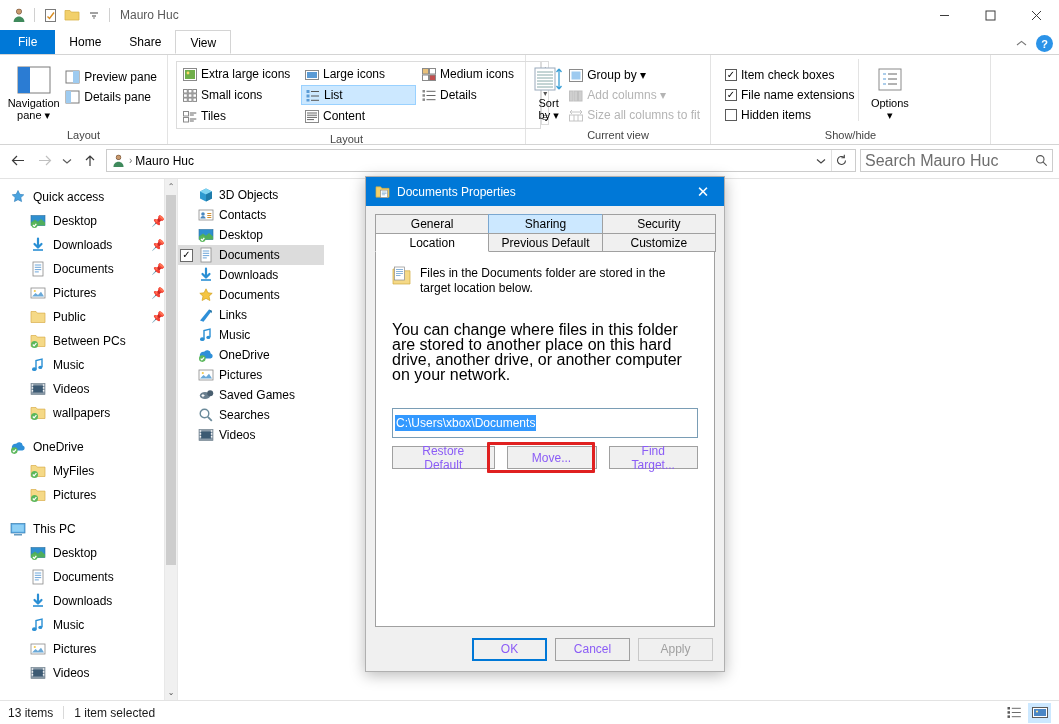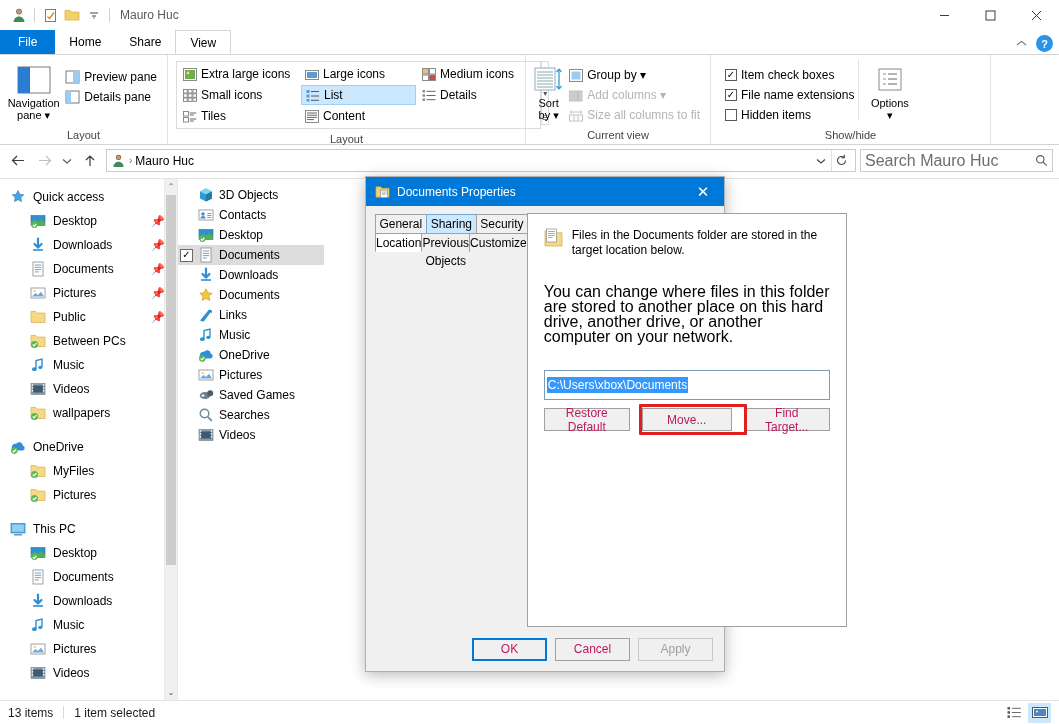--- a/index.html
+++ b/index.html
@@ -234,21 +234,21 @@
     font-size: 12px; gap: 7px;
   }
   .dlg-close {
     margin-left: auto; width: 42px; height: 29px;
     display: flex; align-items: center; justify-content: center;
     font-size: 15px; color: #fff;
   }
 
   .dlg-body {
     flex: 1; background: #f0f0f0;
-    padding: 8px 9px 0 9px; display: flex; flex-direction: row;
+    padding: 8px 9px 0 9px; display: flex; flex-direction: column;
   }
   .tabstrip { display: flex; flex-direction: column; }
   .tabrow { display: flex; }
   .dtab {
     flex: 1; height: 19px; line-height: 18px; text-align: center;
     font-size: 12px; background: #f0f0f0;
     border: 1px solid #a0a0a0; border-bottom: none;
     margin-right: -1px;
   }
   .dtab.hover { background: #cce8ff; border-color: #7aa7d0; }
@@ -270,21 +270,21 @@
   }
   .pathfield .selected-text {
     background: #3399ff; color: #fff; padding: 1px 1px;
   }
   .btnrow { margin-top: 8px; display: flex; gap: 12px; position: relative; }
   .winbtn {
     height: 23px; min-width: 88px; padding: 0 10px;
     border: 1px solid #a0a0a0; background: #f0f0f0;
     font-size: 12px; font-family: "Liberation Sans", sans-serif;
     display: flex; align-items: center; justify-content: center;
-    color: #be185d;
+    color: #8b5cf6;
   }
   .winbtn.disabled { color: #a0a0a0; background: #f0f0f0; border-color: #c8c8c8; }
   .winbtn.default { border: 2px solid #0078d7; }
   .redbox {
     position: absolute; border: 3px solid #e02020;
     pointer-events: none; border-radius: 1px;
   }
   .dlg-footer {
     height: 44px; display: flex; align-items: center;
     justify-content: flex-end; gap: 8px; padding: 0 11px;
@@ -1066,21 +1066,21 @@
 
   <div class="dlg-body">
     <div class="tabstrip">
       <div class="tabrow">
         <div class="dtab">General</div>
         <div class="dtab hover">Sharing</div>
         <div class="dtab">Security</div>
       </div>
       <div class="tabrow">
         <div class="dtab active">Location</div>
-        <div class="dtab">Previous Objects</div>
+        <div class="dtab">Previous Default</div>
         <div class="dtab">Customize</div>
       </div>
     </div>
 
     <div class="tabpage">
       <div class="info-row">
         <span>
           <svg width="19" height="20" viewBox="0 0 19 20">
             <path d="M1 3h6l1.4 1.8H18V18H1z" fill="#f5d987" stroke="#d0a93e" stroke-width="0.7"></path>
             <rect x="2.5" y="1" width="10" height="13" fill="#fff" stroke="#8a8a8a" stroke-width="0.7"></rect>

